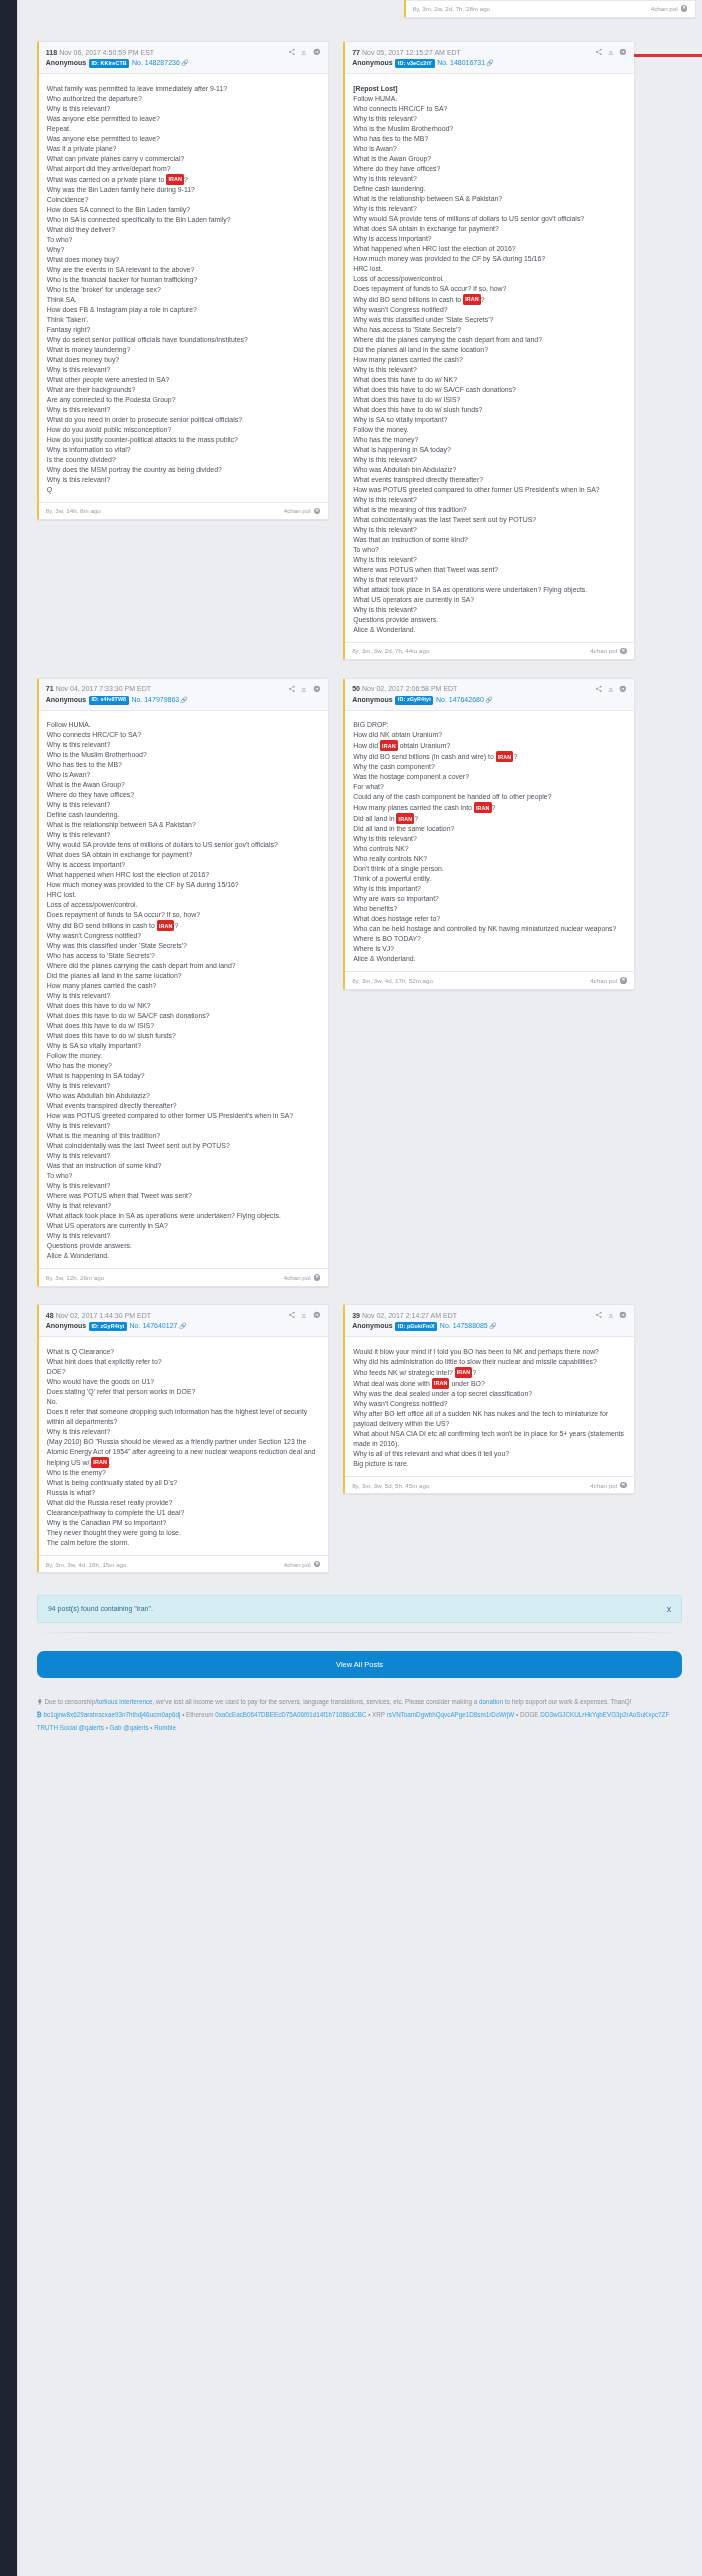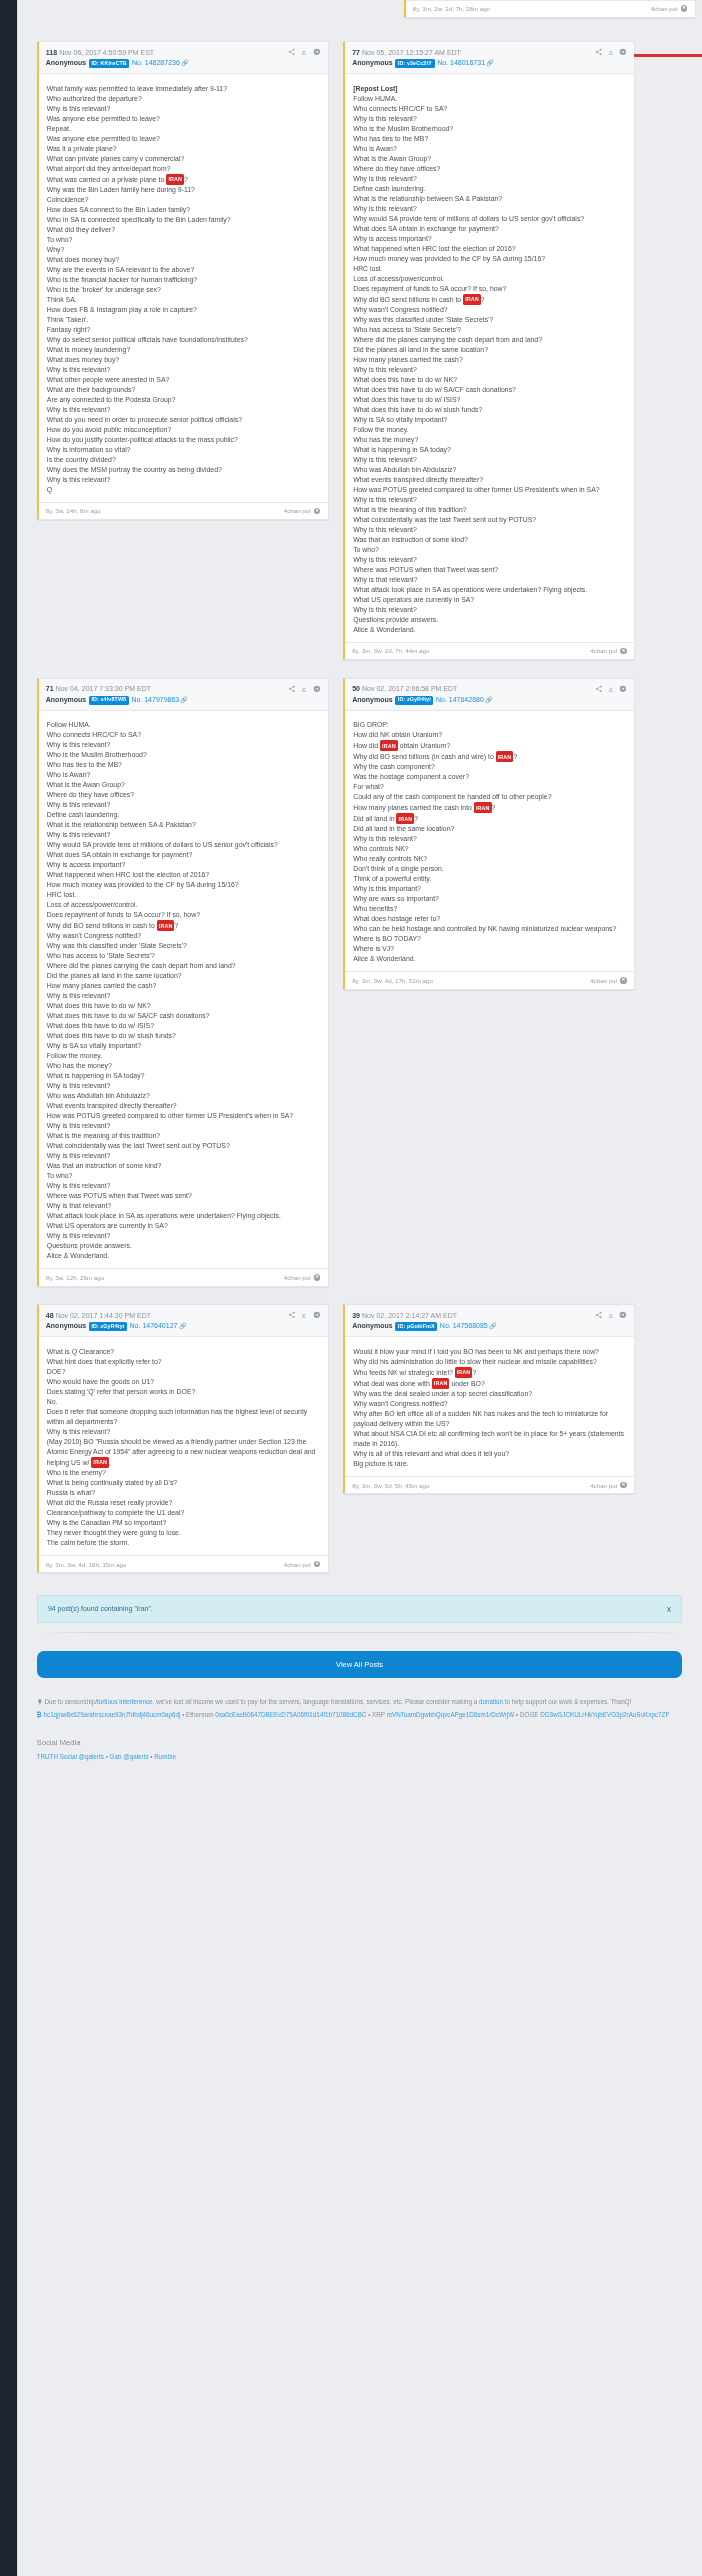--- a/index.html
+++ b/index.html
@@ -664,21 +664,20 @@
         <span class="sep">•</span>
         <span>Ethereum</span>
         <a href="#" class="lnk">0xa0cEacB0647DBEEcD75A06f01d14f1b71086dCBC</a>
         <span class="sep">•</span>
         <span>XRP</span>
         <a href="#" class="lnk">rsVNToamDgwbhQqvcAPge1D8sm1rDcWrjW</a>
         <span class="sep">•</span>
         <span>DOGE</span>
         <a href="#" class="lnk">DD3wGJCKULrHkYqbEVG3p2rAoSuKxpc7ZF</a>
       </div>
-      <div class="sec-title">Social Media</div>
       <div>
         <a href="#" class="lnk">TRUTH Social @qalerts</a>
         <span class="sep">•</span>
         <a href="#" class="lnk">Gab @qalerts</a>
         <span class="sep">•</span>
         <a href="#" class="lnk">Rumble</a>
       </div>
     </div>
 
   </div>

